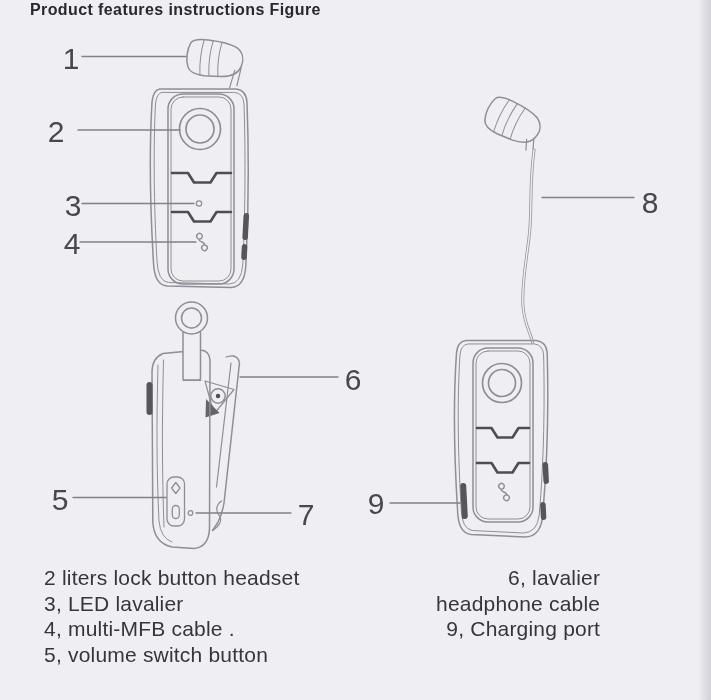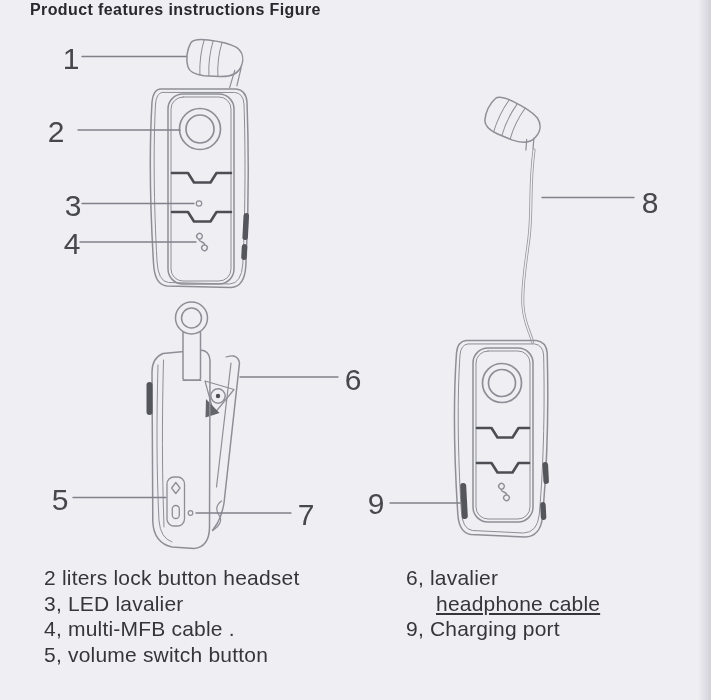--- a/index.html
+++ b/index.html
@@ -24,22 +24,22 @@
   .callout-num{
     position:absolute;width:26px;text-align:center;
     font-size:30px;font-weight:400;color:#47474e;line-height:1;
   }
   .legend-col{
     position:absolute;top:565px;
     font-size:21px;color:#35353b;line-height:25.6px;
     letter-spacing:0.2px;white-space:nowrap;
   }
   .legend-left{left:44px;}
-  .legend-right{left:406px;}
-  .legend-line.indent{padding-left:30px;text-decoration:underline;}
+  .legend-right{left:406px;text-align:right;}
+  .legend-line.indent{padding-left:30px;}
 </style>
 </head>
 <body>
 
 <div id="stage">
   <svg class="figure-svg" width="711" height="700" viewBox="0 0 711 700">
 
     <g fill="none" stroke="#8f8e96" stroke-width="1.5" stroke-linecap="round" stroke-linejoin="round">
 
       <g transform="translate(216,59) rotate(7)">

